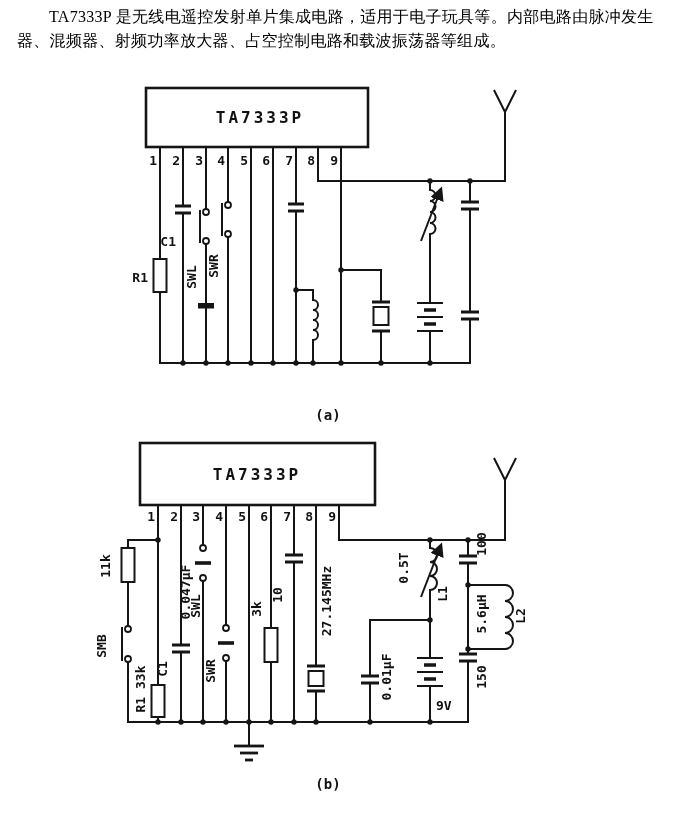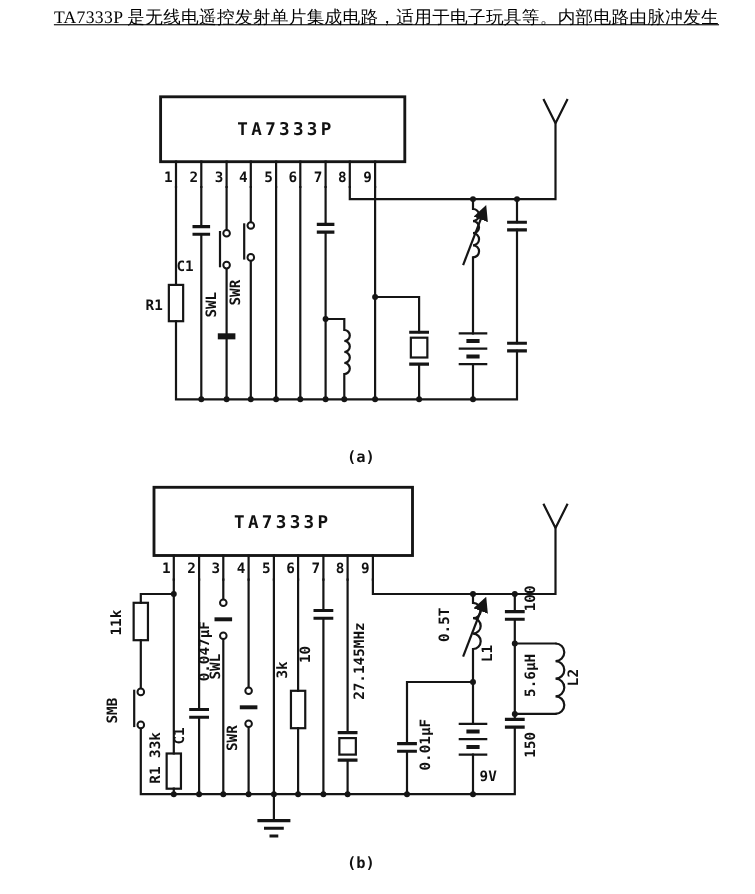--- a/index.html
+++ b/index.html
@@ -1,19 +1,19 @@
 <!DOCTYPE html>
 <html><head>
 <meta charset="utf-8">
 <style>
   html,body{margin:0;padding:0;background:#fff;}
   .page{position:relative;width:686px;height:813px;background:#ffffff;overflow:hidden;
         font-family:"Liberation Serif",serif;color:#000;}
   .intro{position:absolute;left:17px;right:14px;top:5px;font-size:16px;line-height:24px;letter-spacing:.3px;}
-  .intro-line.indent{text-indent:32px;text-decoration:underline;}
+  .intro-line.indent{text-indent:32px;}
   svg.schematic{position:absolute;left:0;top:0;}
   
   .wire{stroke:#151515;stroke-width:2;fill:none;stroke-linecap:square;}
   .box{stroke:#151515;stroke-width:2.6;fill:none;}
   .comp{stroke:#151515;stroke-width:2;fill:none;}
   .plate{stroke:#151515;stroke-width:2.8;fill:none;}
   .thick{stroke:#151515;stroke-width:3.6;fill:none;}
   .bl{stroke:#151515;stroke-width:2;fill:none;}
   .bs{stroke:#151515;stroke-width:3.6;fill:none;}
   .contact{stroke:#151515;stroke-width:1.8;fill:#fff;}
@@ -23,20 +23,21 @@
   .ic{font-size:16px;letter-spacing:3px;}
   .capn{font-size:14px;}
 </style>
 </head>
 <body>
 
 <div class="page">
 
   <div class="intro">
     <div class="intro-line indent">TA7333P 是无线电遥控发射单片集成电路，适用于电子玩具等。内部电路由脉冲发生</div>
+    <div class="intro-line">器、混频器、射频功率放大器、占空控制电路和载波振荡器等组成。</div>
   </div>
 
   <svg class="schematic" width="686" height="813" viewBox="0 0 686 813">
     <defs>
       <marker id="arrow" viewBox="0 0 10 10" refX="8" refY="5" markerWidth="7" markerHeight="7" orient="auto">
         <path d="M0,0L10,5L0,10z" fill="#151515"></path>
       </marker>
     </defs>
 
     <g>

